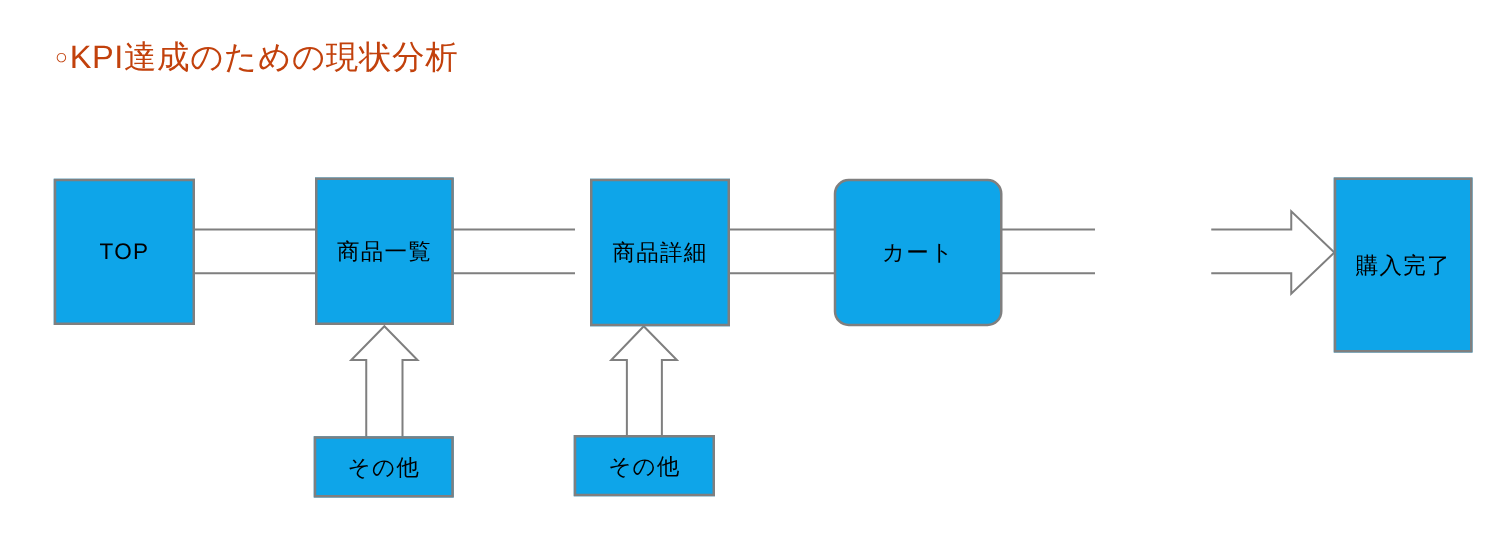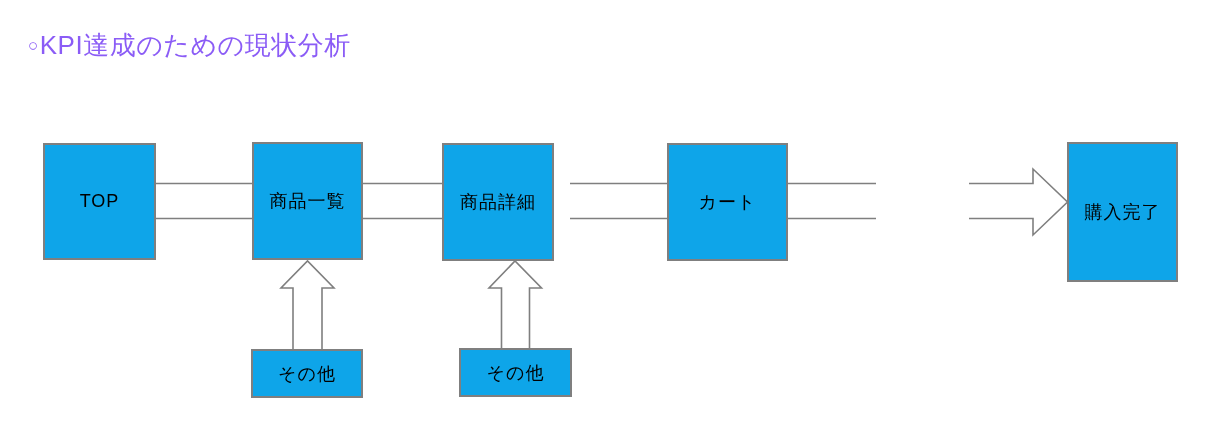--- a/index.html
+++ b/index.html
@@ -9,25 +9,25 @@
   .canvas {
     position: relative;
     width: 1209px;
     height: 447px;
     background: #ffffff;
     overflow: hidden;
   }
 
   .title {
     position: absolute;
-    left: 28px;
+    left: 44px;
     top: 30px;
     font-size: 26px;
     line-height: 30px;
-    color: #8b5cf6;
+    color: #c2410c;
     white-space: nowrap;
     letter-spacing: 0.5px;
   }
   .title .bullet {
     font-size: 17px;
     vertical-align: 3px;
     margin-right: 1px;
   }
 
   svg.connectors {
@@ -75,23 +75,23 @@
 
     <path d="M293 350 L293 288 L281 288 L307.5 261 L334 288 L322 288 L322 350"></path>
 
     <path d="M501.5 350 L501.5 288 L489 288 L515 261 L541.5 288 L529.5 288 L529.5 350"></path>
   </svg>
 
   <div class="node" style="left:43px;  top:143px; width:113px; height:117px;">TOP</div>
 
   <div class="node" style="left:252px; top:142px; width:111px; height:118px;">商品一覧</div>
 
-  <div class="node" style="left:442px; top:143px; width:112px; height:118px;">商品詳細</div>
+  <div class="node" style="left:472px; top:143px; width:112px; height:118px;">商品詳細</div>
 
-  <div class="node" style="left:667px; top:143px; width:121px; height:118px;">カート</div>
+  <div class="node" style="left:667px; top:143px; width:135px; height:118px;border-radius:12px;">カート</div>
 
 
   <div class="node" style="left:1067px; top:142px; width:111px; height:140px;">購入完了</div>
 
   <div class="node" style="left:251px; top:349px; width:112px; height:49px;">その他</div>
 
   <div class="node" style="left:459px; top:348px; width:113px; height:49px;">その他</div>
 
 </div>
 

